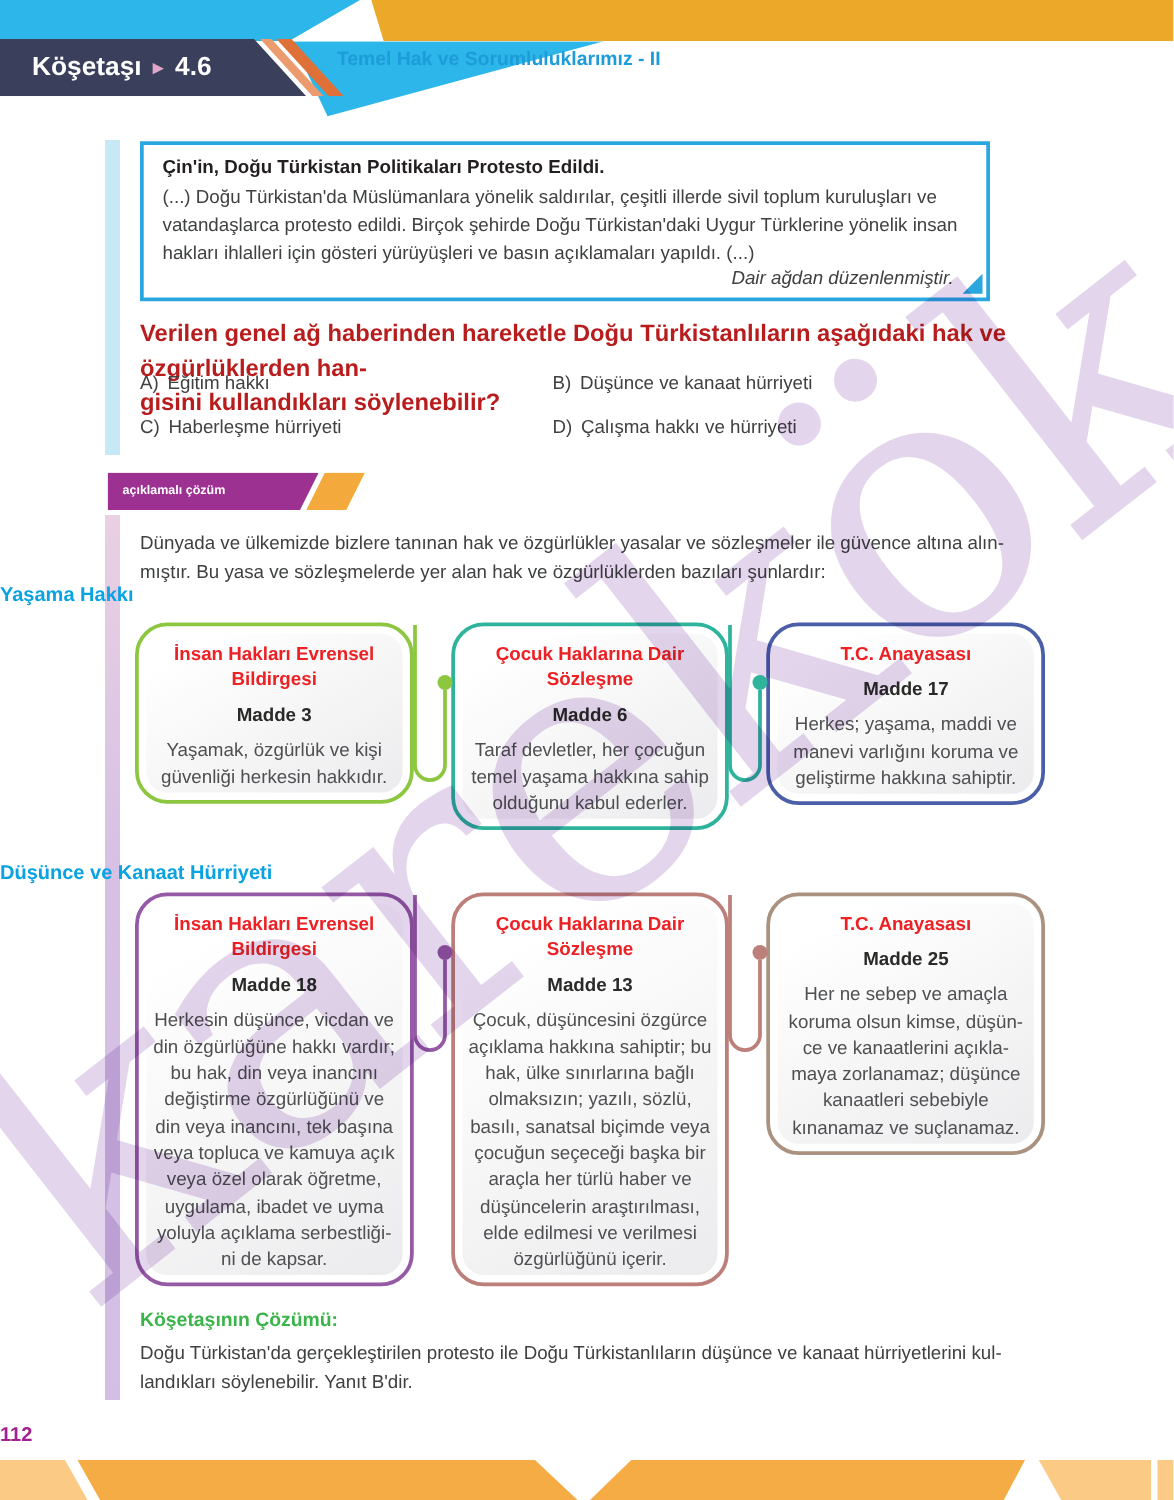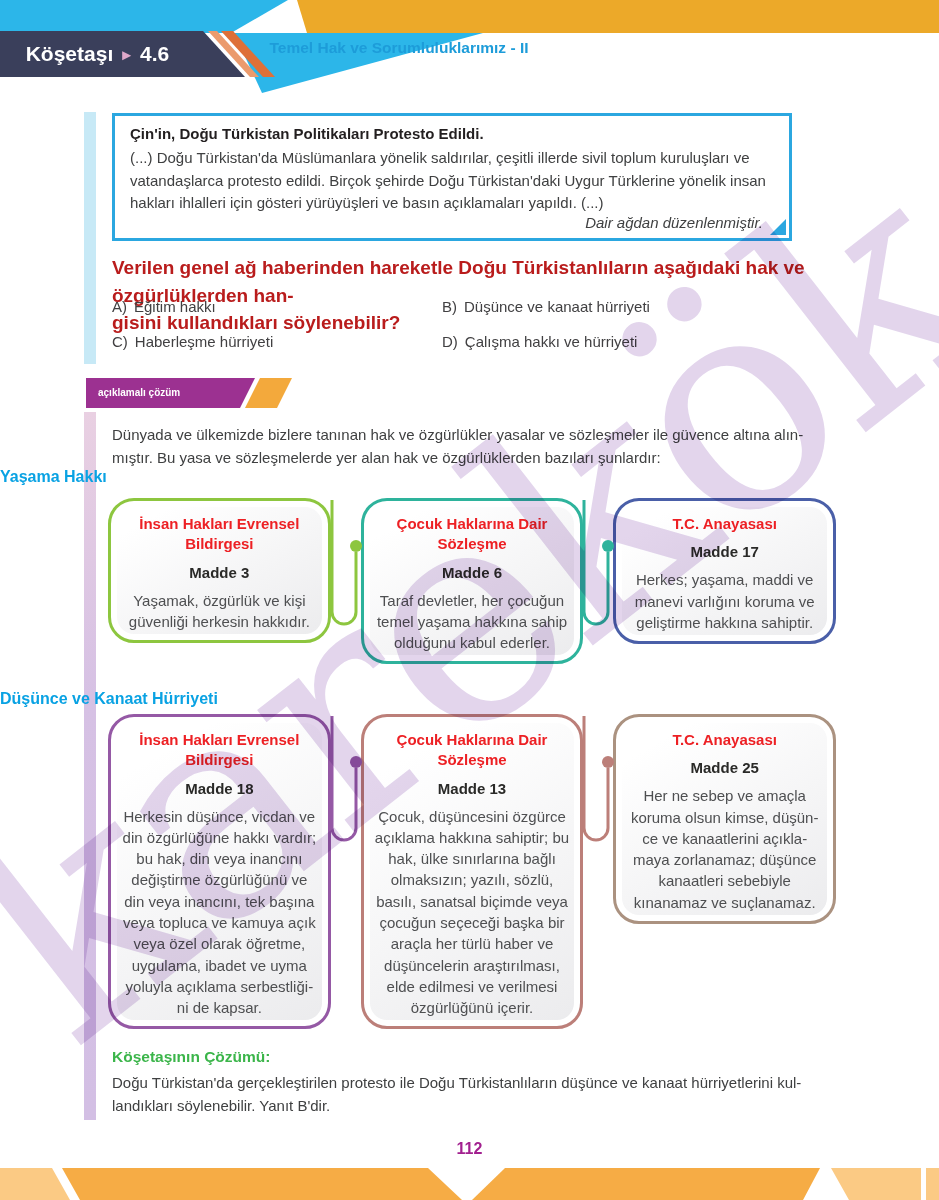--- a/index.html
+++ b/index.html
@@ -73,21 +73,21 @@
 
   .conn{width:38px;height:150px;}
   .conn1a,.conn1b{top:500px;} .conn2a,.conn2b{top:716px;}
   .conn1a,.conn2a{left:325px;} .conn1b,.conn2b{left:577px;}
 
   
   .sol-head{left:112px;top:1048px;font-weight:bold;font-size:15.5px;color:#3bb54a;}
   .sol-text{left:112px;top:1072px;width:742px;font-size:15px;line-height:1.5;color:#3f4041;white-space:pre-line;}
 
   
-  .pagenum{left:0;top:1140px;width:939px;text-align:center;font-weight:bold;font-size:16px;color:#a2208f;}
+  .pagenum{left:0;top:1140px;width:939px;text-align:left;font-weight:bold;font-size:16px;color:#a2208f;}
   .foot{top:1168px;height:32px;left:0;width:939px;}
   .fpiece{position:absolute;top:0;height:32px;left:0;width:939px;}
   .f1{background:#fbca84;clip-path:polygon(0 0,52px 0,70px 32px,0 32px);}
   .f2{background:#f6ac45;clip-path:polygon(62px 0,428px 0,462px 32px,80px 32px);}
   .f3{background:#f6ac45;clip-path:polygon(505px 0,820px 0,803px 32px,472px 32px);}
   .f4{background:#fbca84;clip-path:polygon(831px 0,921px 0,921px 32px,849px 32px);}
   .f5{background:#fbca84;clip-path:polygon(926px 0,939px 0,939px 32px,926px 32px);}
 
   
   .watermark{left:50%;top:610px;transform:translate(-50%,-50%) rotate(-38deg);

